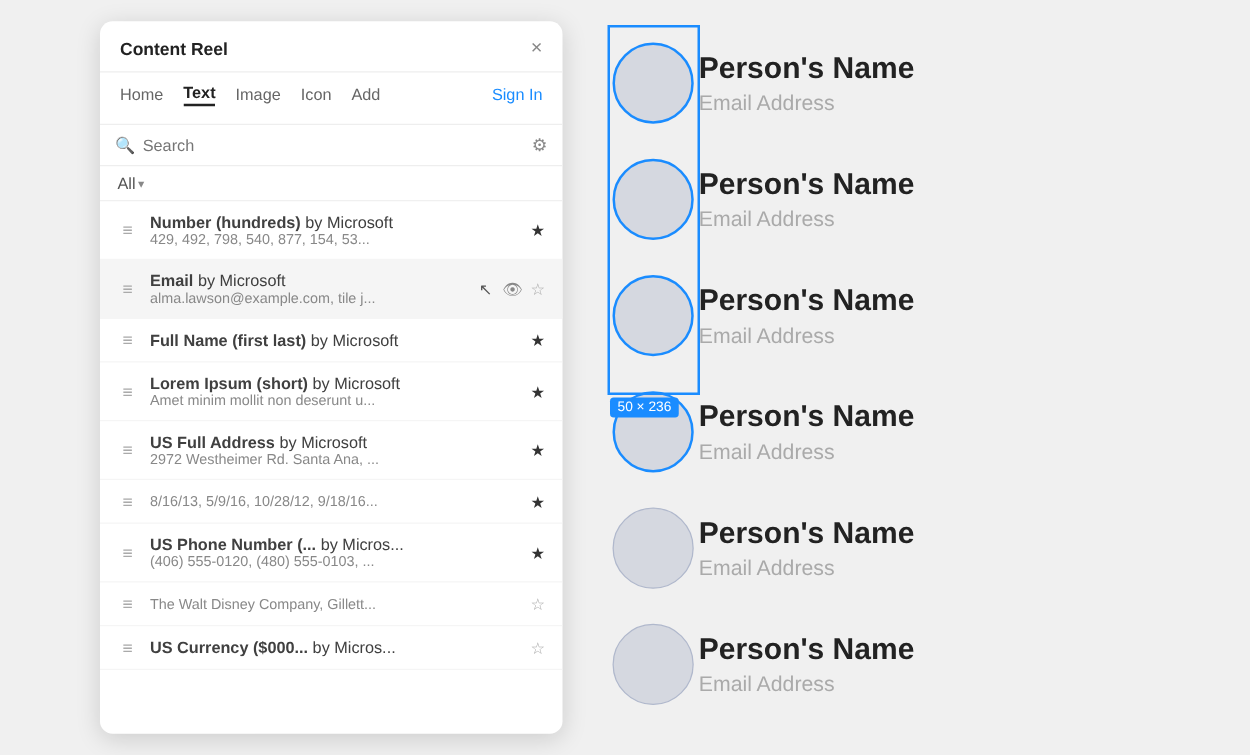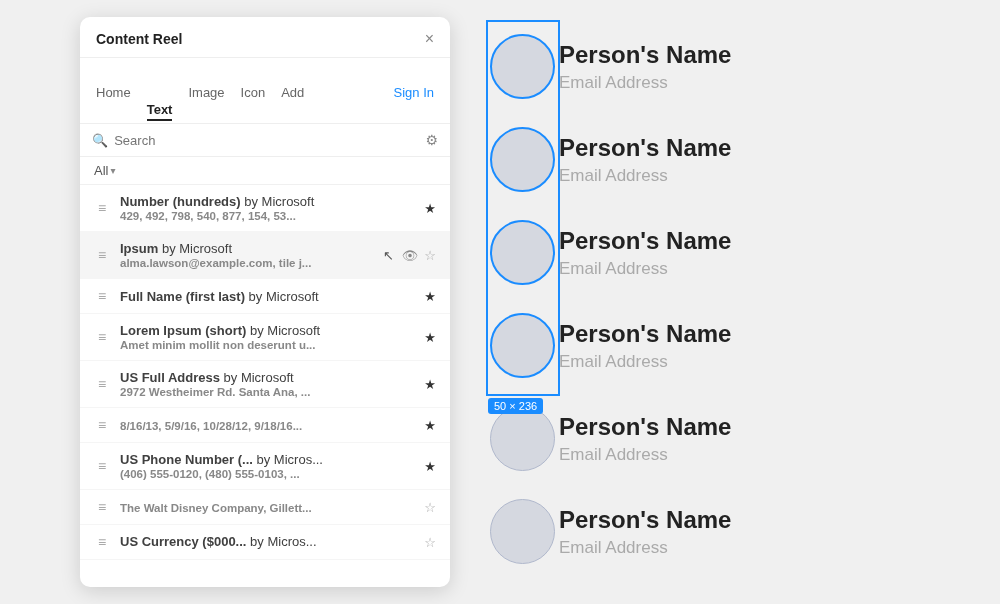--- a/index.html
+++ b/index.html
@@ -43,38 +43,37 @@
 
     .close-btn {
       font-size: 16px;
       color: #888;
       cursor: pointer;
       line-height: 1;
     }
 
     .nav-tabs {
       display: flex;
-      align-items: center;
-      padding: 8px 16px 2px;
+      align-items: flex-end;
+      padding: 8px 16px 14px;
       border-bottom: 1px solid #eee;
       gap: 16px;
     }
 
     .nav-tab {
       font-size: 13px;
       color: #666;
       cursor: pointer;
       padding-bottom: 2px;
     }
 
     .nav-tab.active {
       color: #222;
       font-weight: 600;
       border-bottom: 2px solid #222;
-      margin-top: 36px;
     }
 
     .nav-tab.sign-in {
       color: #1a8cff;
       margin-left: auto;
       font-weight: 500;
     }
 
     .search-bar {
       display: flex;
@@ -175,21 +174,20 @@
       font-weight: 600;
     }
 
     .item-preview {
       font-size: 11.5px;
       color: #888;
       white-space: nowrap;
       overflow: hidden;
       text-overflow: ellipsis;
       margin-top: 1px;
-      font-weight: bold;
     }
 
     .item-actions {
       display: flex;
       align-items: center;
       gap: 6px;
       flex-shrink: 0;
     }
 
     .eye-icon {
@@ -314,21 +312,21 @@
       </div>
       <div class="item-actions">
         <span class="star-icon filled">★</span>
       </div>
     </div>
 
     <div class="list-item active">
       <span class="item-icon">≡</span>
       <div class="item-content">
         <div class="item-title">
-          <strong>Ipsum</strong> <span>by Microsoft</span>
+          <strong>Email</strong> <span>by Microsoft</span>
         </div>
         <div class="item-preview">alma.lawson@example.com, tile j...</div>
       </div>
       <div class="item-actions">
         <span class="cursor-indicator">↖</span>
         <span class="eye-icon">👁</span>
         <span class="star-icon">☆</span>
       </div>
     </div>
 
@@ -449,21 +447,21 @@
         <div class="avatar-circle selected"></div>
         <div class="card-text">
           <span class="person-name">Person's Name</span>
           <span class="email-address">Email Address</span>
         </div>
       </div>
 
       <div style="
         position: absolute;
         top: 0; left: -4px;
-        width: 74px; height: 376px;
+        width: 74px; height: 296px;
         border: 2px solid #1a8cff;
         pointer-events: none;
       ">
         <div style="
           position: absolute;
           bottom: -20px; left: 0;
           background: #1a8cff;
           color: #fff;
           font-size: 11px;
           padding: 2px 6px;

